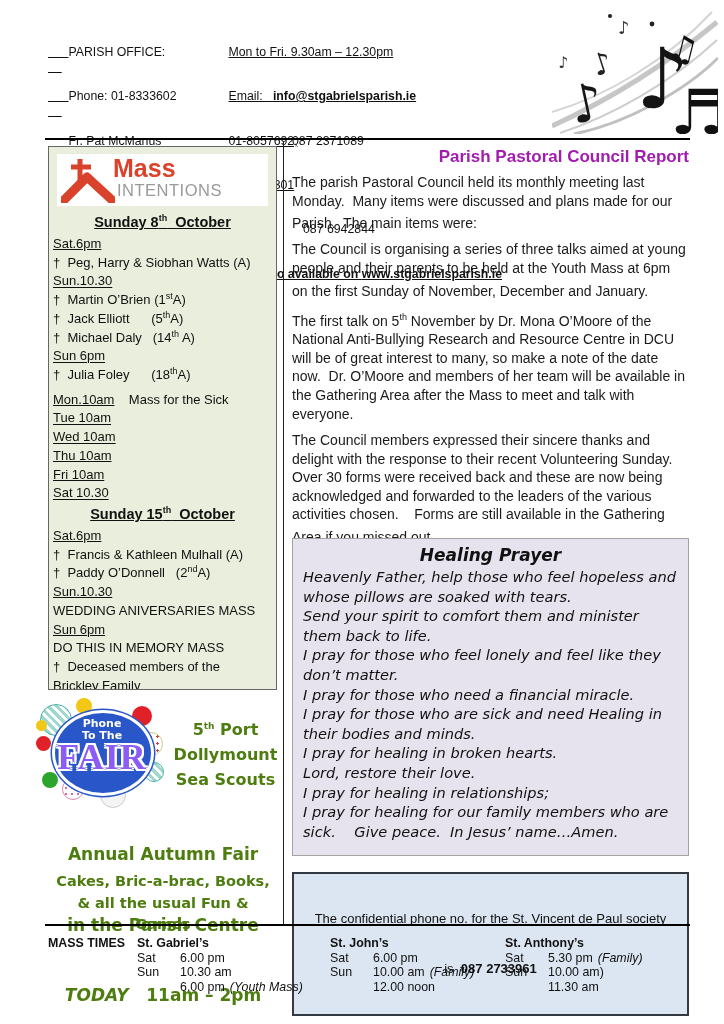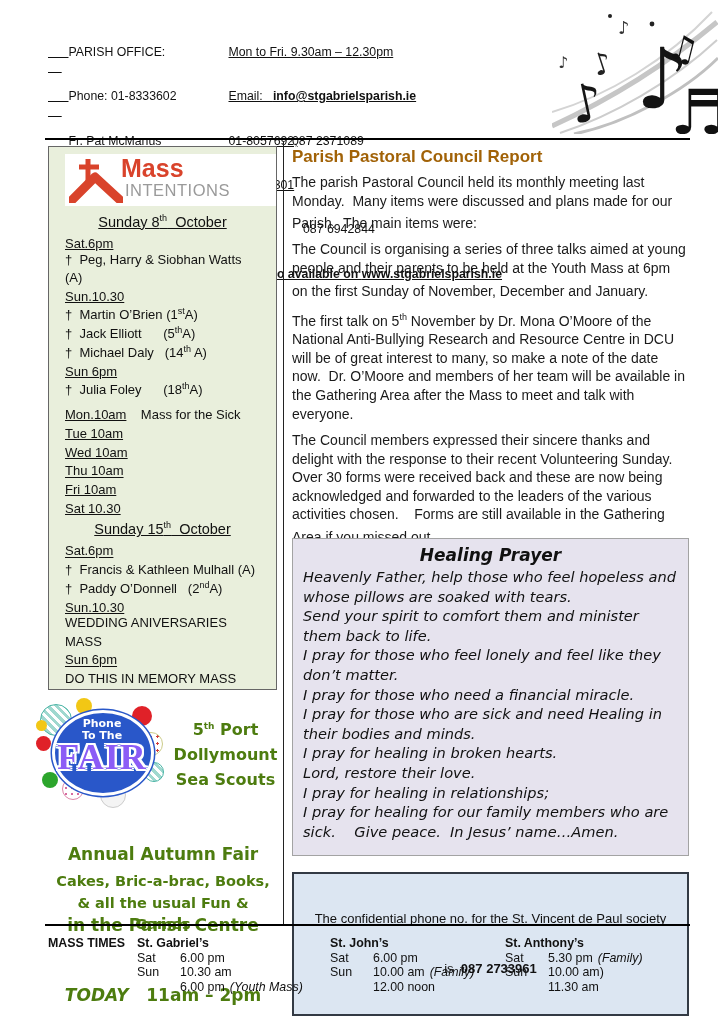--- a/index.html
+++ b/index.html
@@ -12,25 +12,25 @@
   .hc1{display:inline-block;width:160px;}
   .at244{position:absolute;left:244px;}
   .at255{position:absolute;left:255px;}
   .bold{font-weight:bold;}
   .u{text-decoration:underline;}
   #hdr-rule{left:45px;top:138px;width:645px;height:0;border-top:2px solid #000;}
   #divider{left:283px;top:142px;height:783px;width:0;border-left:1.5px solid #222;}
   #music{left:552px;top:8px;width:166px;height:126px;}
   
   #gbox{left:48px;top:146px;width:229px;height:544px;background:#e9efdc;border:1px solid #666;
-        box-sizing:border-box;padding:7px 16px;overflow:hidden;}
+        box-sizing:border-box;padding:7px 4px;overflow:hidden;}
   #milogo{position:relative;width:211px;height:52px;background:#fff;margin:0 auto;}
   #milogo .w1{position:absolute;left:56px;top:0px;font-size:25px;font-weight:bold;color:#d9432b;}
   #milogo .w2{position:absolute;left:60px;top:27px;font-size:16.5px;color:#9a9a9a;letter-spacing:.5px;}
-  .mi-title{font-weight:normal;font-size:14.5px;text-align:center;margin-top:7px;margin-bottom:3px;}
+  .mi-title{font-weight:bold;font-size:14.5px;text-align:center;margin-top:7px;margin-bottom:3px;}
   .mi-title .tw{text-decoration:underline;white-space:pre-wrap;}
   .mi-row{font-size:13px;line-height:15.4px;white-space:pre-wrap;}
   .mi-row .t{text-decoration:underline;}
   .mi-row[data-gap="1"]{margin-top:6px;}
   sup{font-size:9px;}
   
   #fair-logo{left:36px;top:698px;width:132px;height:98px;}
   .balloon{position:absolute;border-radius:50%;}
   .b1{left:40px;top:0;width:16px;height:16px;background:#f2c715;}
   .b2{left:4px;top:6px;width:30px;height:30px;background:repeating-linear-gradient(45deg,#9fd8cf 0 3px,#fff 3px 6px);border:1px solid #47b3a4;}
@@ -49,21 +49,21 @@
   #fair-word{position:absolute;left:-2px;top:38px;width:136px;text-align:center;
              font-family:"Liberation Serif",serif;font-weight:800;font-size:36px;color:#8b5cf6;letter-spacing:1px;
              text-shadow:-2px 0 #fff,2px 0 #fff,0 -2px #fff,0 2px #fff,-2px -2px #fff,2px 2px #fff,-2px 2px #fff,2px -2px #fff;}
   .fair-red{color:#4d7c0f;font-family:"DejaVu Sans",sans-serif;font-weight:bold;}
   #fair-group{left:168px;top:714px;width:115px;text-align:center;font-size:16px;line-height:25px;}
   #fair-event{left:48px;top:796px;width:230px;text-align:center;font-size:17px;line-height:23.5px;white-space:pre-wrap;}
   #fair-items{left:48px;top:871px;width:230px;text-align:center;font-size:14.5px;line-height:21.5px;}
   .ital{font-style:italic;}
   
   #council{left:292px;top:147px;width:397px;}
-  #council-title{text-align:left;font-weight:bold;font-size:17px;color:#a16207;margin-bottom:6px;}
+  #council-title{text-align:right;font-weight:bold;font-size:17px;color:#a21caf;margin-bottom:6px;}
   .cp{margin:0 0 8px 0;font-size:14px;line-height:18.6px;white-space:pre-wrap;color:#1a1a1a;}
   #prayer{left:292px;top:538px;width:397px;min-height:318px;background:#e6e3ee;border:1px solid #a3a3a3;
           box-sizing:border-box;padding:6px 10px 8px;}
   #prayer-title{text-align:center;font-weight:bold;font-style:italic;font-size:17px;
                 font-family:"DejaVu Sans",sans-serif;margin-bottom:2px;}
   .pr-line{font-style:italic;font-size:14.6px;line-height:19.6px;font-family:"DejaVu Sans",sans-serif;white-space:pre-wrap;}
   #svdp{left:292px;top:872px;width:397px;background:#dce6f2;border:2px solid #333a44;box-sizing:border-box;
         text-align:center;font-size:13px;line-height:16.5px;padding:4px 6px;white-space:pre-wrap;}
   
   #bottom-rule{left:45px;top:924px;width:645px;height:0;border-top:2px solid #000;}

